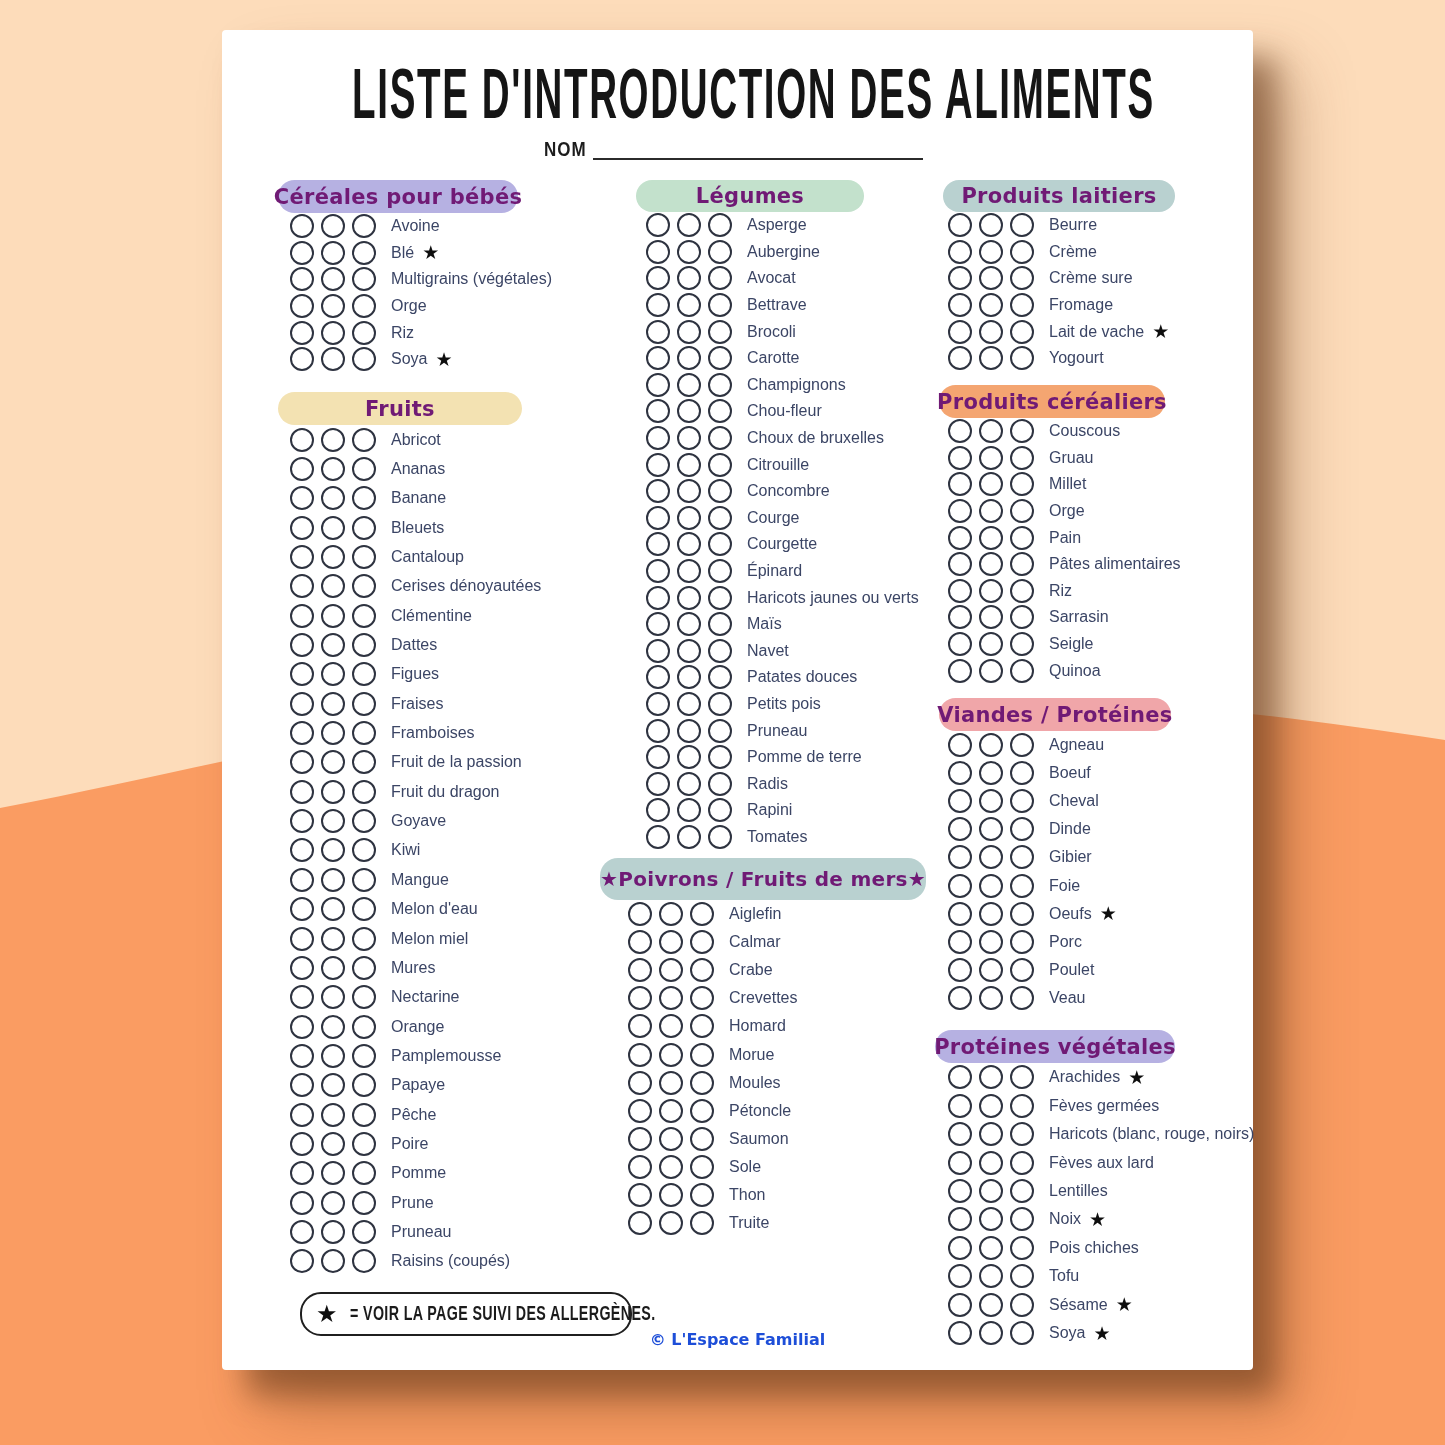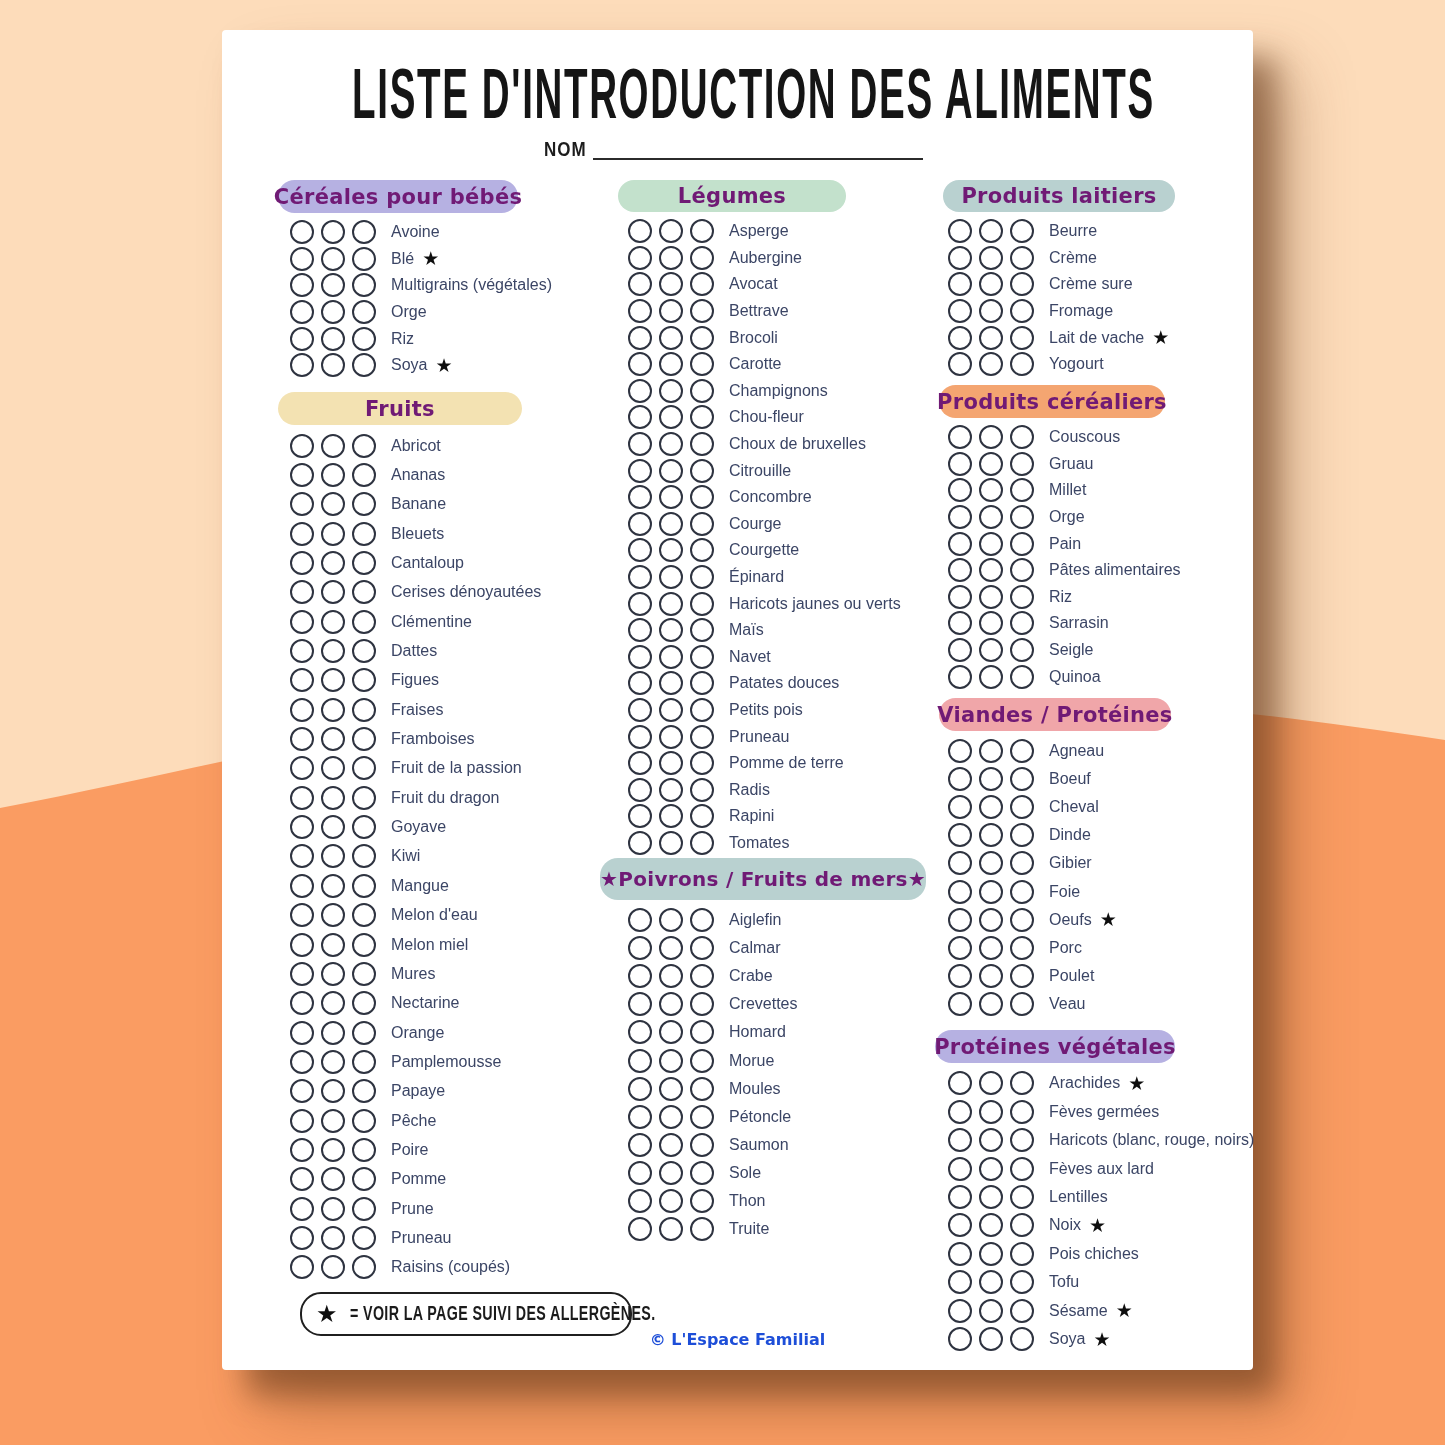--- a/index.html
+++ b/index.html
@@ -15,27 +15,27 @@
   .nom-row{position:absolute;left:322px;top:108px;display:flex;align-items:flex-end;}
   .nom-label{font-family:"Liberation Sans",sans-serif;font-weight:700;font-size:17px;
              letter-spacing:1px;color:#1c1c1c;transform:scaleY(1.15);}
   .nom-line{display:inline-block;width:330px;height:20px;border-bottom:2.5px solid #2b2b2b;margin-left:6px;}
   .section{position:absolute;}
   .pill{display:flex;align-items:center;justify-content:center;border-radius:18px;
         font-weight:700;font-size:21px;color:#701a75;letter-spacing:.3px;
         font-family:"DejaVu Sans",sans-serif;white-space:nowrap;}
   .sec0{left:56px;top:150px;width:260px;}   .sec0 .pill{width:240px;height:33px;}
   .sec1{left:56px;top:362px;width:260px;}   .sec1 .pill{width:244px;height:33px;}
-  .sec2{left:378px;top:150px;width:330px;}  .sec2 .pill{width:228px;height:32px;margin-left:18px;}
+  .sec2{left:396px;top:150px;width:330px;}  .sec2 .pill{width:228px;height:32px;margin-left:18px;}
   .sec3{left:378px;top:828px;width:330px;}  .sec3 .pill{width:326px;height:42px;font-size:20px;}
   .sec4{left:713px;top:150px;width:310px;}  .sec4 .pill{width:232px;height:32px;margin-left:8px;}
   .sec5{left:713px;top:355px;width:310px;}  .sec5 .pill{width:226px;height:33px;margin-left:4px;}
   .sec6{left:713px;top:668px;width:310px;}  .sec6 .pill{width:232px;height:33px;margin-left:4px;}
   .sec7{left:713px;top:1000px;width:310px;} .sec7 .pill{width:240px;height:33px;}
-  .rows{margin-top:6px;}
+  .rows{}
   .sec0 .rows,.sec1 .rows{padding-left:12px;}
   .sec2 .rows,.sec3 .rows{padding-left:28px;}
   .sec4 .rows,.sec5 .rows,.sec6 .rows,.sec7 .rows{padding-left:13px;}
   .row{display:flex;align-items:center;}
   .rows-s .row{height:26.6px;}
   .rows-m .row{height:28.1px;}
   .rows-ml .row{height:28.45px;}
   .rows-l .row{height:29.35px;}
   .circle{width:20px;height:20px;border:2.2px solid #2e3340;border-radius:50%;
           margin-right:7px;flex:none;background:#fff;box-sizing:content-box;}

